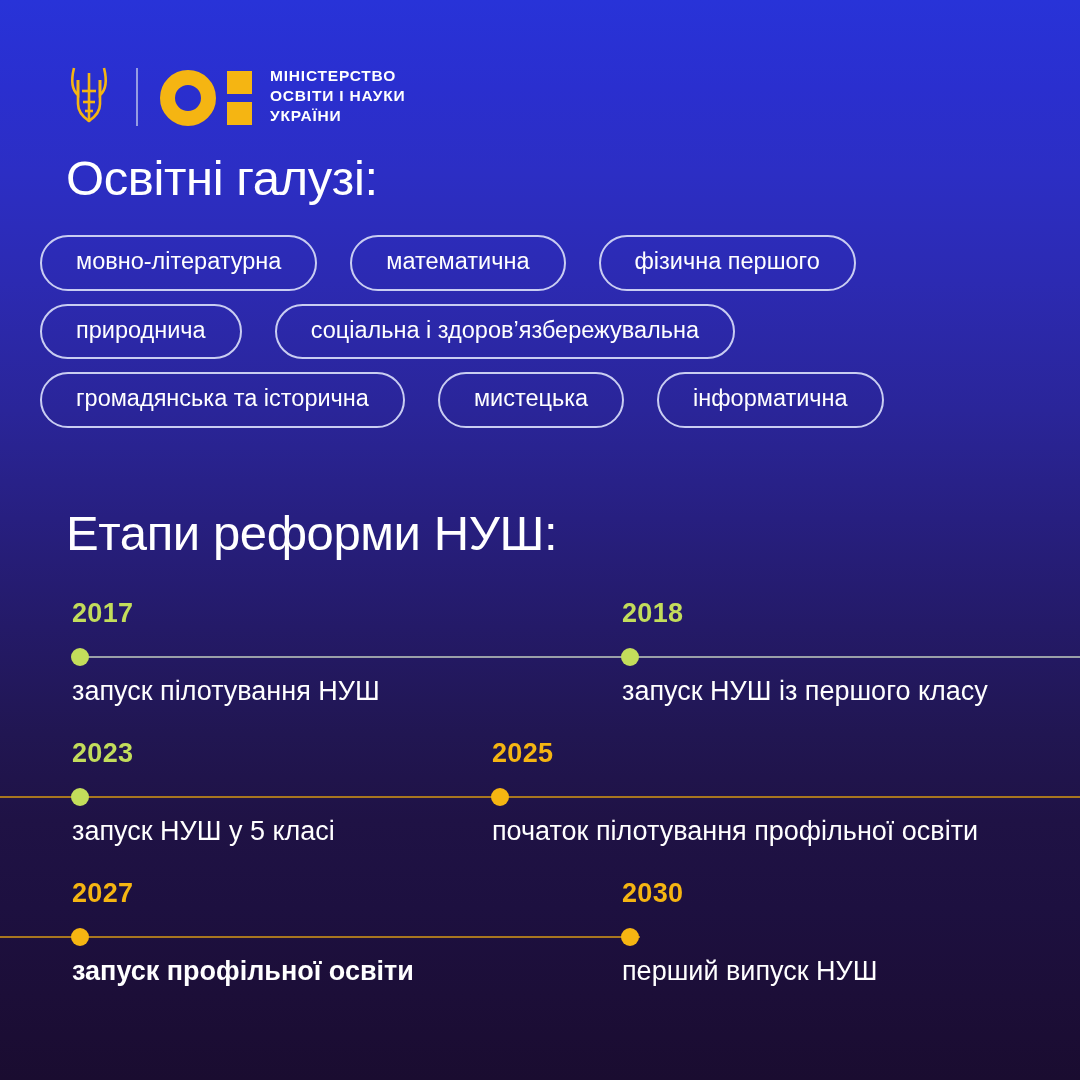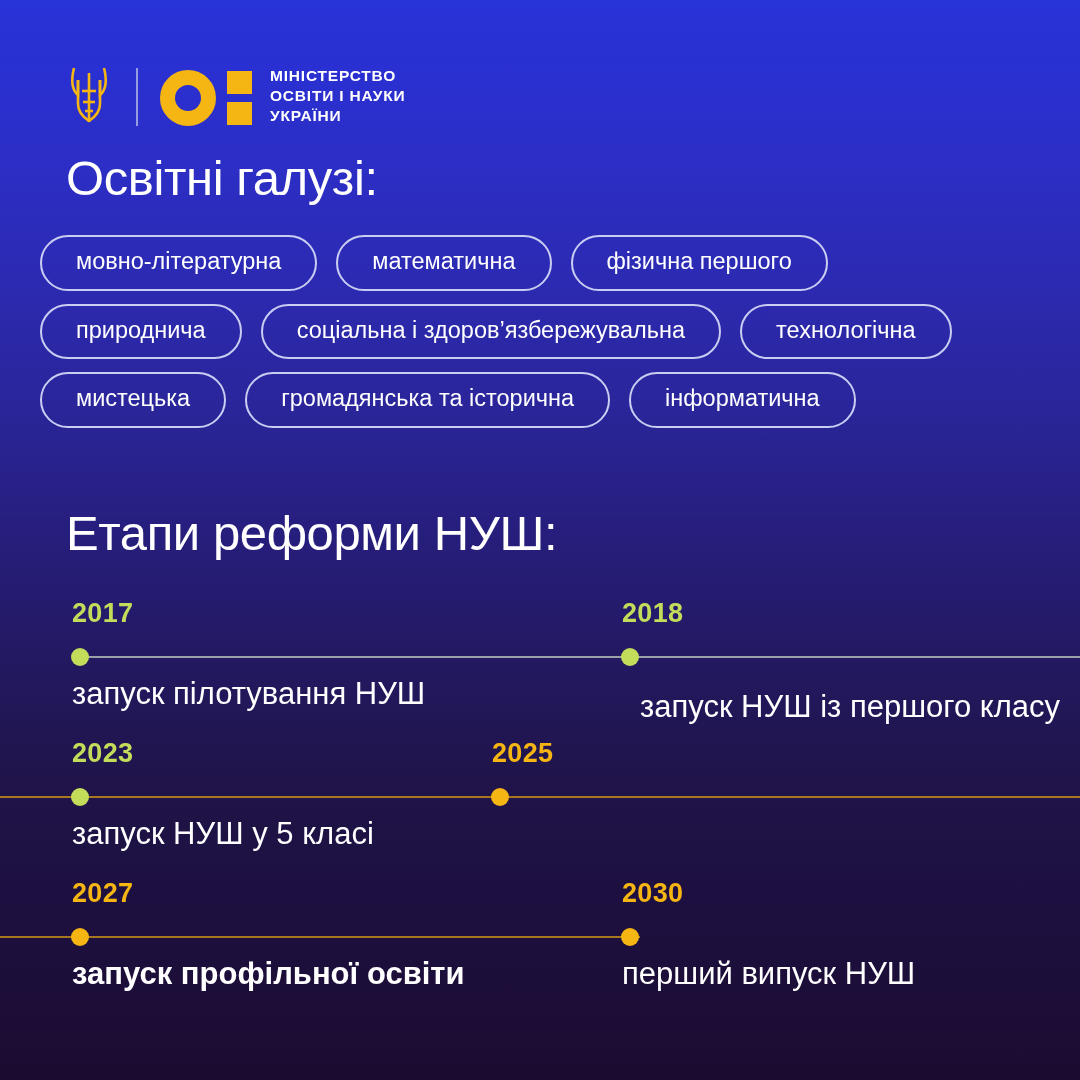--- a/index.html
+++ b/index.html
@@ -93,21 +93,21 @@
 
   
   .pill-rows {
     position: absolute;
     left: 40px;
     top: 235px;
     width: 1000px;
   }
   .pill-row {
     display: flex;
-    gap: 19px;
+    gap: 33px;
     margin-bottom: 13px;
   }
   .pill {
     border: 2px solid #c9cdf2;
     border-radius: 40px;
     color: #ffffff;
     font-size: 23.5px;
     padding: 13px 34px 15px;
     white-space: nowrap;
     line-height: 1;
@@ -141,21 +141,21 @@
     position: absolute;
     top: 48px;
     width: 18px;
     height: 18px;
     border-radius: 50%;
   }
   .tl-label {
     position: absolute;
     top: 78px;
     color: #ffffff;
-    font-size: 31px;
+    font-size: 27px;
     white-space: nowrap;
     line-height: 1;
   }
 </style>
 </head>
 <body>
 
 <div id="poster">
 
   <div class="logo-bar">
@@ -189,48 +189,48 @@
 
   <div class="pill-rows" id="pill-rows">
       <div class="pill-row">
         <div class="pill">мовно-літературна</div>
         <div class="pill">математична</div>
         <div class="pill">фізична першого</div>
       </div>
       <div class="pill-row">
         <div class="pill">природнича</div>
         <div class="pill">соціальна і здоров’язбережувальна</div>
-        <div class="pill">технологічна</div>
       </div>
       <div class="pill-row">
+        <div class="pill">громадянська та історична</div>
         <div class="pill">мистецька</div>
-        <div class="pill">громадянська та історична</div>
         <div class="pill">інформатична</div>
       </div>
     </div>
 
   <div class="heading" id="heading-stages">Етапи реформи НУШ:</div>
 
   <div class="timeline" id="timeline">
       <div class="tl-row">
         <div class="tl-line" style="left: 72px; width: 1008px; background: rgb(154, 160, 168);"></div>
         <div class="tl-item tl-year" style="left: 72px; color: rgb(195, 221, 91);">2017</div>
         <div class="tl-dot" style="left: 71px; background: rgb(195, 221, 91);"></div>
         <div class="tl-label" style="left: 72px;">запуск пілотування НУШ</div>
         <div class="tl-item tl-year" style="left: 622px; color: rgb(195, 221, 91);">2018</div>
         <div class="tl-dot" style="left: 621px; background: rgb(195, 221, 91);"></div>
-        <div class="tl-label" style="left: 640px; margin-top: 13px;">запуск НУШ із першого класу</div>
+        <div class="tl-label" style="left: 622px;">запуск НУШ із першого класу</div>
       </div>
       <div class="tl-row">
         <div class="tl-line" style="left: 0px; width: 1080px; background: rgb(168, 118, 31);"></div>
         <div class="tl-item tl-year" style="left: 72px; color: rgb(195, 221, 91);">2023</div>
         <div class="tl-dot" style="left: 71px; background: rgb(195, 221, 91);"></div>
         <div class="tl-label" style="left: 72px;">запуск НУШ у 5 класі</div>
         <div class="tl-item tl-year" style="left: 492px; color: rgb(245, 181, 18);">2025</div>
         <div class="tl-dot" style="left: 491px; background: rgb(245, 181, 18);"></div>
+        <div class="tl-label" style="left: 492px;">початок пілотування профільної освіти</div>
       </div>
       <div class="tl-row">
         <div class="tl-line" style="left: 0px; width: 640px; background: rgb(168, 118, 31);"></div>
         <div class="tl-item tl-year" style="left: 72px; color: rgb(245, 181, 18);">2027</div>
         <div class="tl-dot" style="left: 71px; background: rgb(245, 181, 18);"></div>
         <div class="tl-label" style="left: 72px; font-weight: bold;">запуск профільної освіти</div>
         <div class="tl-item tl-year" style="left: 622px; color: rgb(245, 181, 18);">2030</div>
         <div class="tl-dot" style="left: 621px; background: rgb(245, 181, 18);"></div>
         <div class="tl-label" style="left: 622px;">перший випуск НУШ</div>
       </div>

